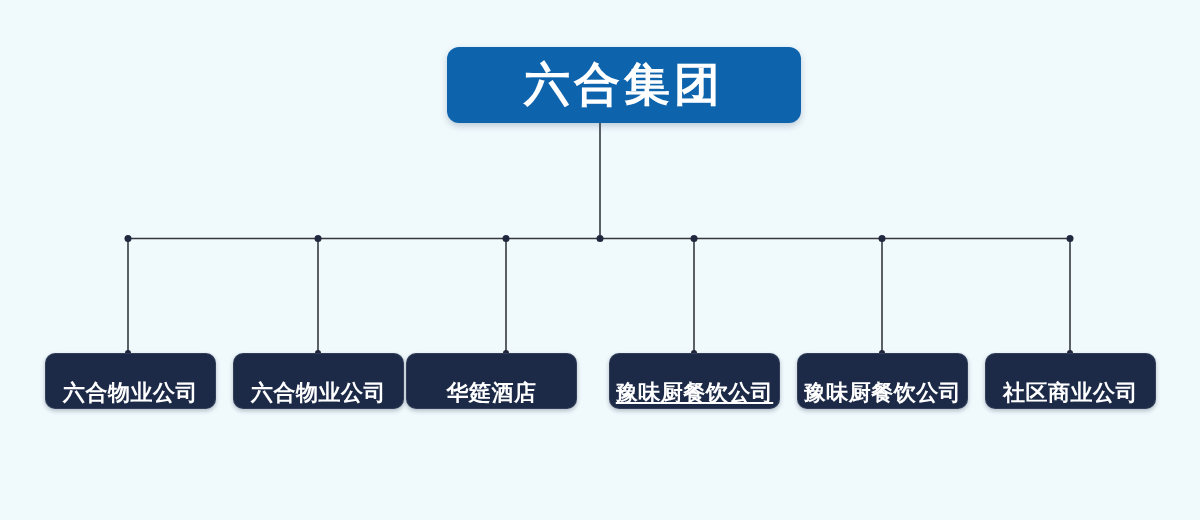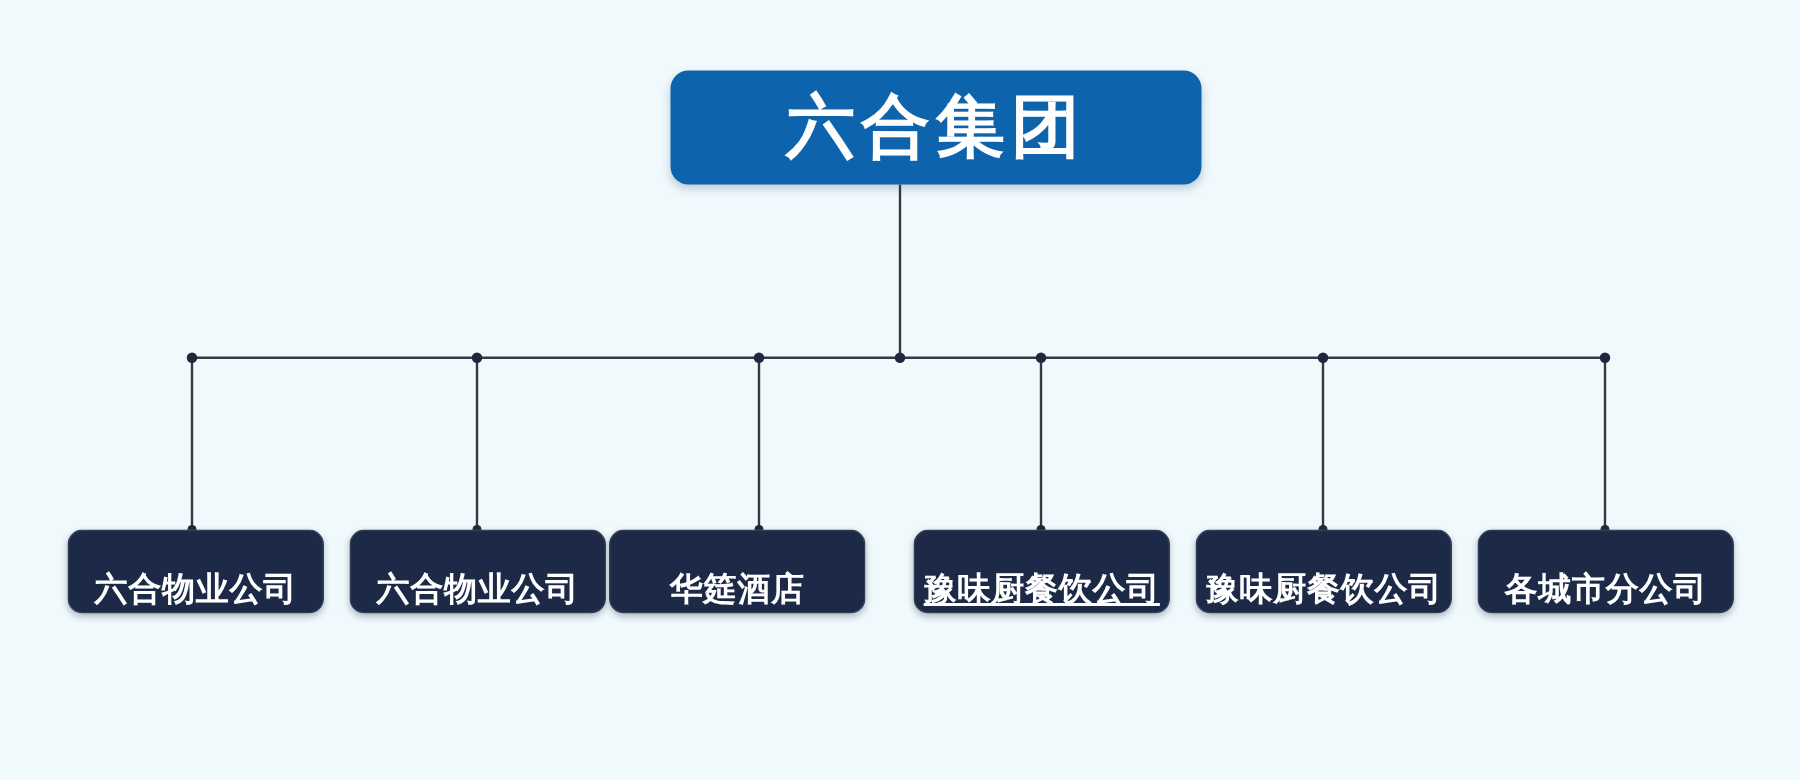--- a/index.html
+++ b/index.html
@@ -121,16 +121,16 @@
 
   <div class="node node-child child-4">
     <span class="node-label">豫味厨餐饮公司</span>
   </div>
 
   <div class="node node-child child-5">
     <span class="node-label">豫味厨餐饮公司</span>
   </div>
 
   <div class="node node-child child-6">
-    <span class="node-label">各城市分公司</span>
+    <span class="node-label">社区商业公司</span>
   </div>
 
 </div>
 
 </body></html>

